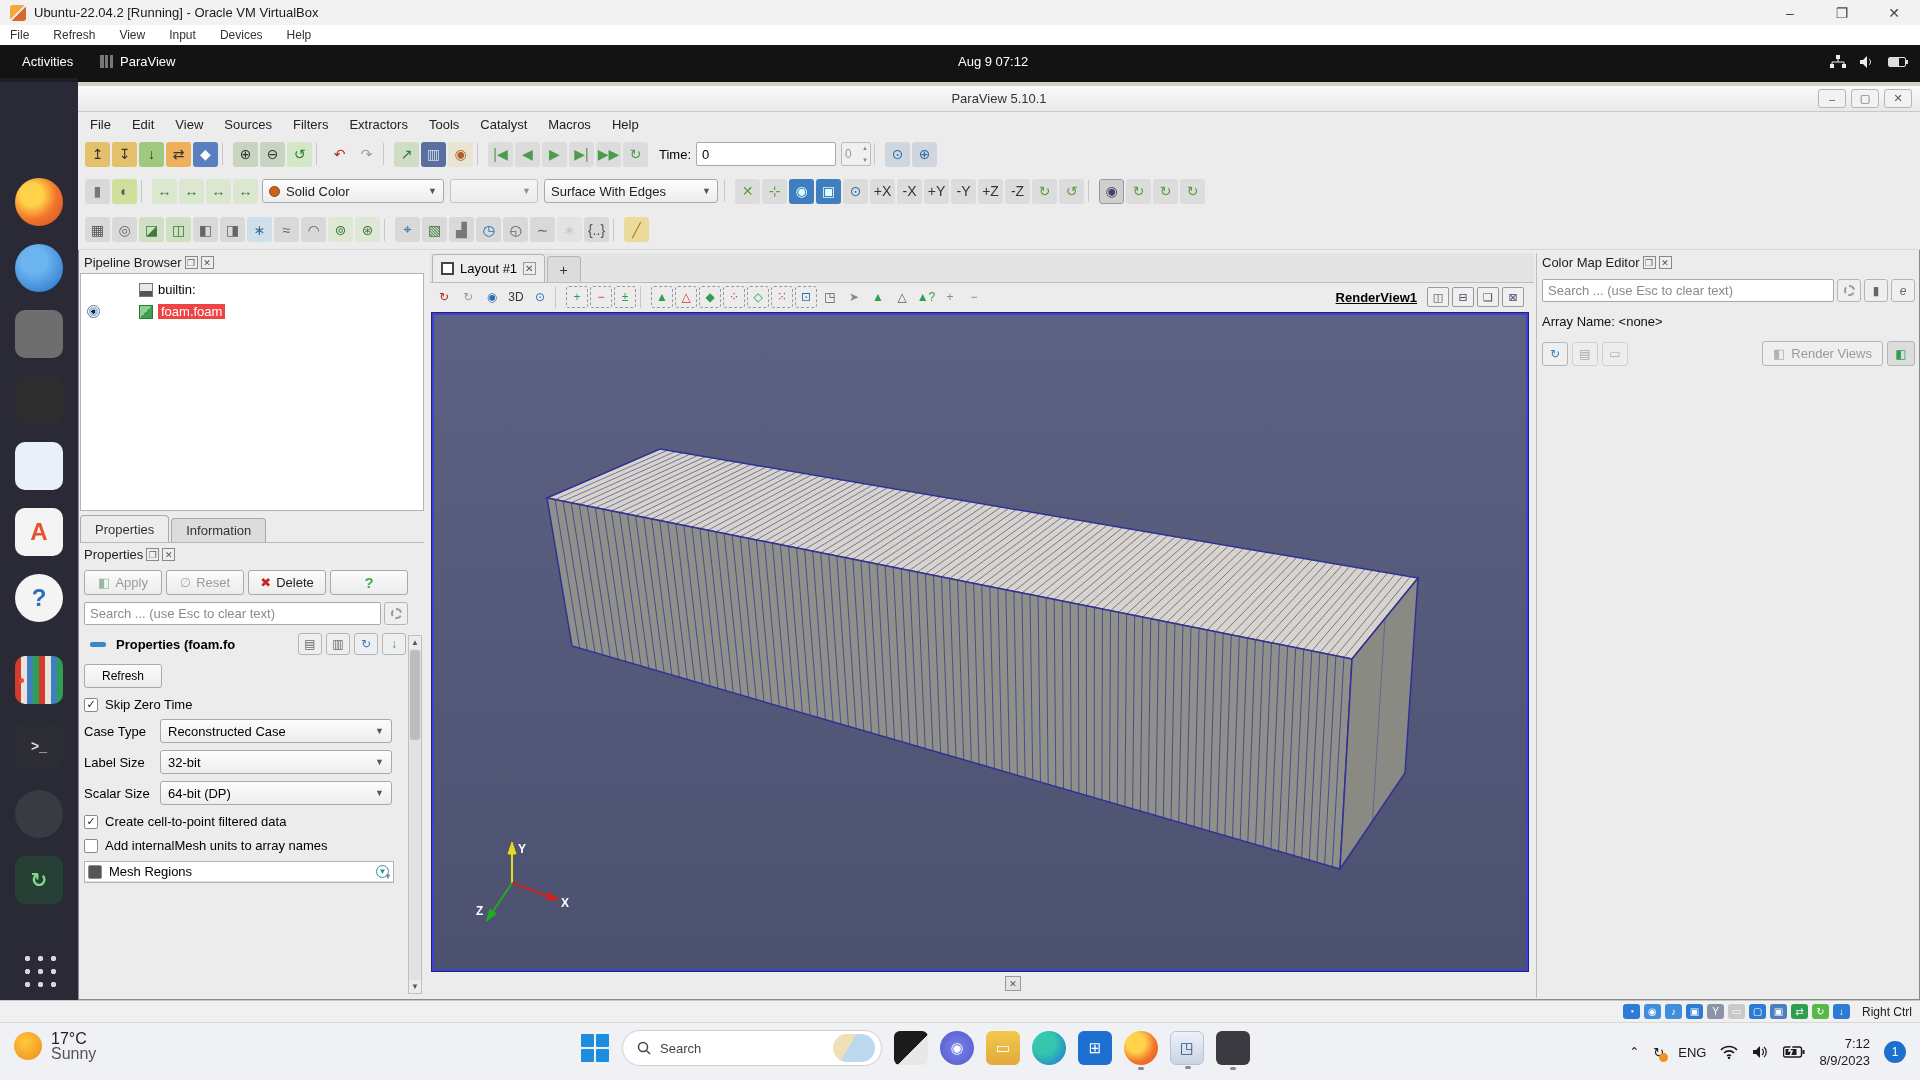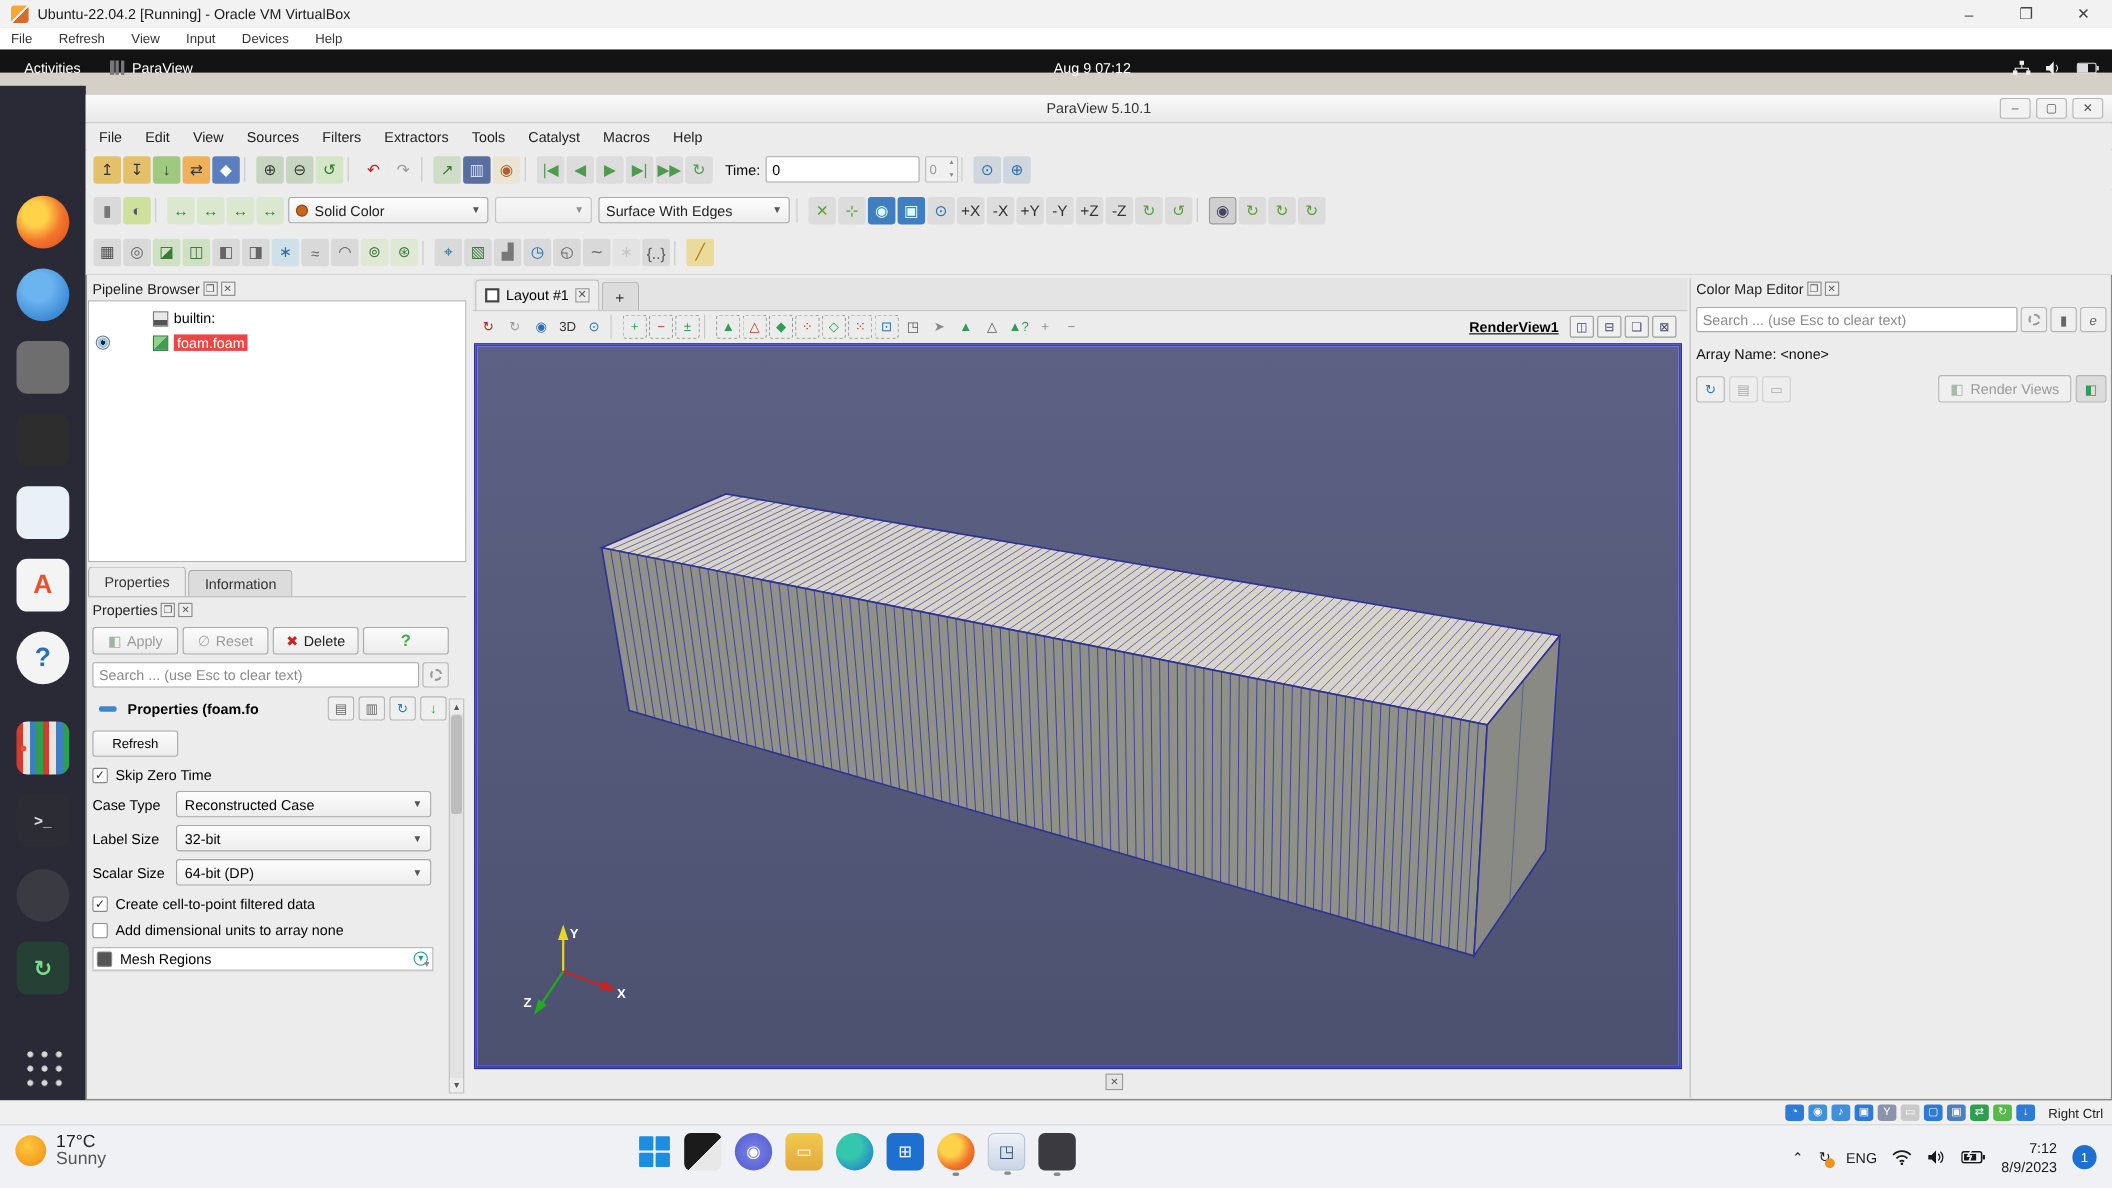--- a/index.html
+++ b/index.html
@@ -8,21 +8,21 @@
   body { position:relative; }
 
   
   #vbox-title { left:0; top:0; width:1920px; height:25px; background:#f2f2f2; display:flex; align-items:center; font-size:13px; color:#1a1a1a; }
   #vbox-title .vm-ico { width:16px; height:16px; margin:0 8px 0 10px; border-radius:3px; background:linear-gradient(135deg,#f5a833 0 45%,#e8e8e8 45% 55%,#d86a2a 55%); }
   #vbox-controls { margin-left:auto; display:flex; height:100%; }
   #vbox-controls span { width:52px; display:flex; align-items:center; justify-content:center; color:#444; font-size:14px; }
   #vbox-menubar { left:0; top:25px; width:1920px; height:20px; background:#ffffff; display:flex; align-items:center; gap:24px; padding-left:10px; font-size:12px; color:#333; }
 
   
-  #topbar { left:0; top:45px; width:1920px; height:21px; background:#131313; color:#fff; font-size:13px; }
+  #topbar { left:0; top:45px; width:1920px; height:37px; background:#131313; color:#fff; font-size:13px; }
   #topbar .tb-item { position:absolute; top:0; height:33px; display:flex; align-items:center; }
   #activities { left:22px; }
   #app-ind { left:100px; gap:7px; }
   #app-ind .grid-ico { width:13px; height:13px; background:linear-gradient(#777 0 0) 0 0/4px 13px no-repeat, linear-gradient(#777 0 0) 5px 0/3px 13px no-repeat, linear-gradient(#777 0 0) 10px 0/3px 13px no-repeat; }
   #clock { left:958px; }
   #sys-icons { right:14px; gap:13px; color:#eee; font-size:12px; }
   #sys-icons .batt { width:18px; height:10px; border:1px solid #ddd; border-radius:2px; background:linear-gradient(90deg,#ddd 0 60%,transparent 60%); position:relative; }
   #sys-icons .batt::after { content:""; position:absolute; right:-3px; top:2px; width:2px; height:4px; background:#ddd; }
 
   
@@ -463,21 +463,21 @@
         <span>64-bit (DP)</span>
         <span class="arr">▼</span>
       </span>
   </div>
   <div class="chk-row">
     <span class="cb on"></span>
     <span>Create cell-to-point filtered data</span>
   </div>
   <div class="chk-row">
     <span class="cb"></span>
-    <span>Add dimensional units to array none</span>
+    <span>Add internalMesh units to array names</span>
   </div>
   <div id="mesh-box">
     <div id="mesh-hdr">
       <span class="cb partial"></span>
       <span>Mesh Regions</span>
       <span class="round">▼</span>
     </div>
     <span class="mr-down">▼</span>
   </div>
   <div id="props-scroll">
@@ -805,20 +805,28 @@
     <span id="sun"></span>
     <span class="wtxt"><span>17°C</span><br><span style="color:#555">Sunny</span></span>
   </div>
   <div id="tb-center">
     <span id="start-btn">
         <i></i>
         <i></i>
         <i></i>
         <i></i>
       </span>
+    <span id="search-pill">
+      <svg width="14" height="14" viewBox="0 0 14 14">
+          <circle cx="6" cy="6" r="4.5" fill="none" stroke="#444" stroke-width="1.5"></circle>
+          <path d="M9.5 9.5L13 13" stroke="#444" stroke-width="1.5"></path>
+        </svg>
+      <span>Search</span>
+      <span class="deco"></span>
+    </span>
     <span style="display:flex;gap:12px;align-items:center;">
 
     <span class="task-ico t-view"></span>
         <span class="task-ico t-chat">◉</span>
         <span class="task-ico t-files">▭</span>
         <span class="task-ico t-edge"></span>
         <span class="task-ico t-store">⊞</span>
         <span class="task-ico t-ff">
           <span class="run"></span>
         </span>

